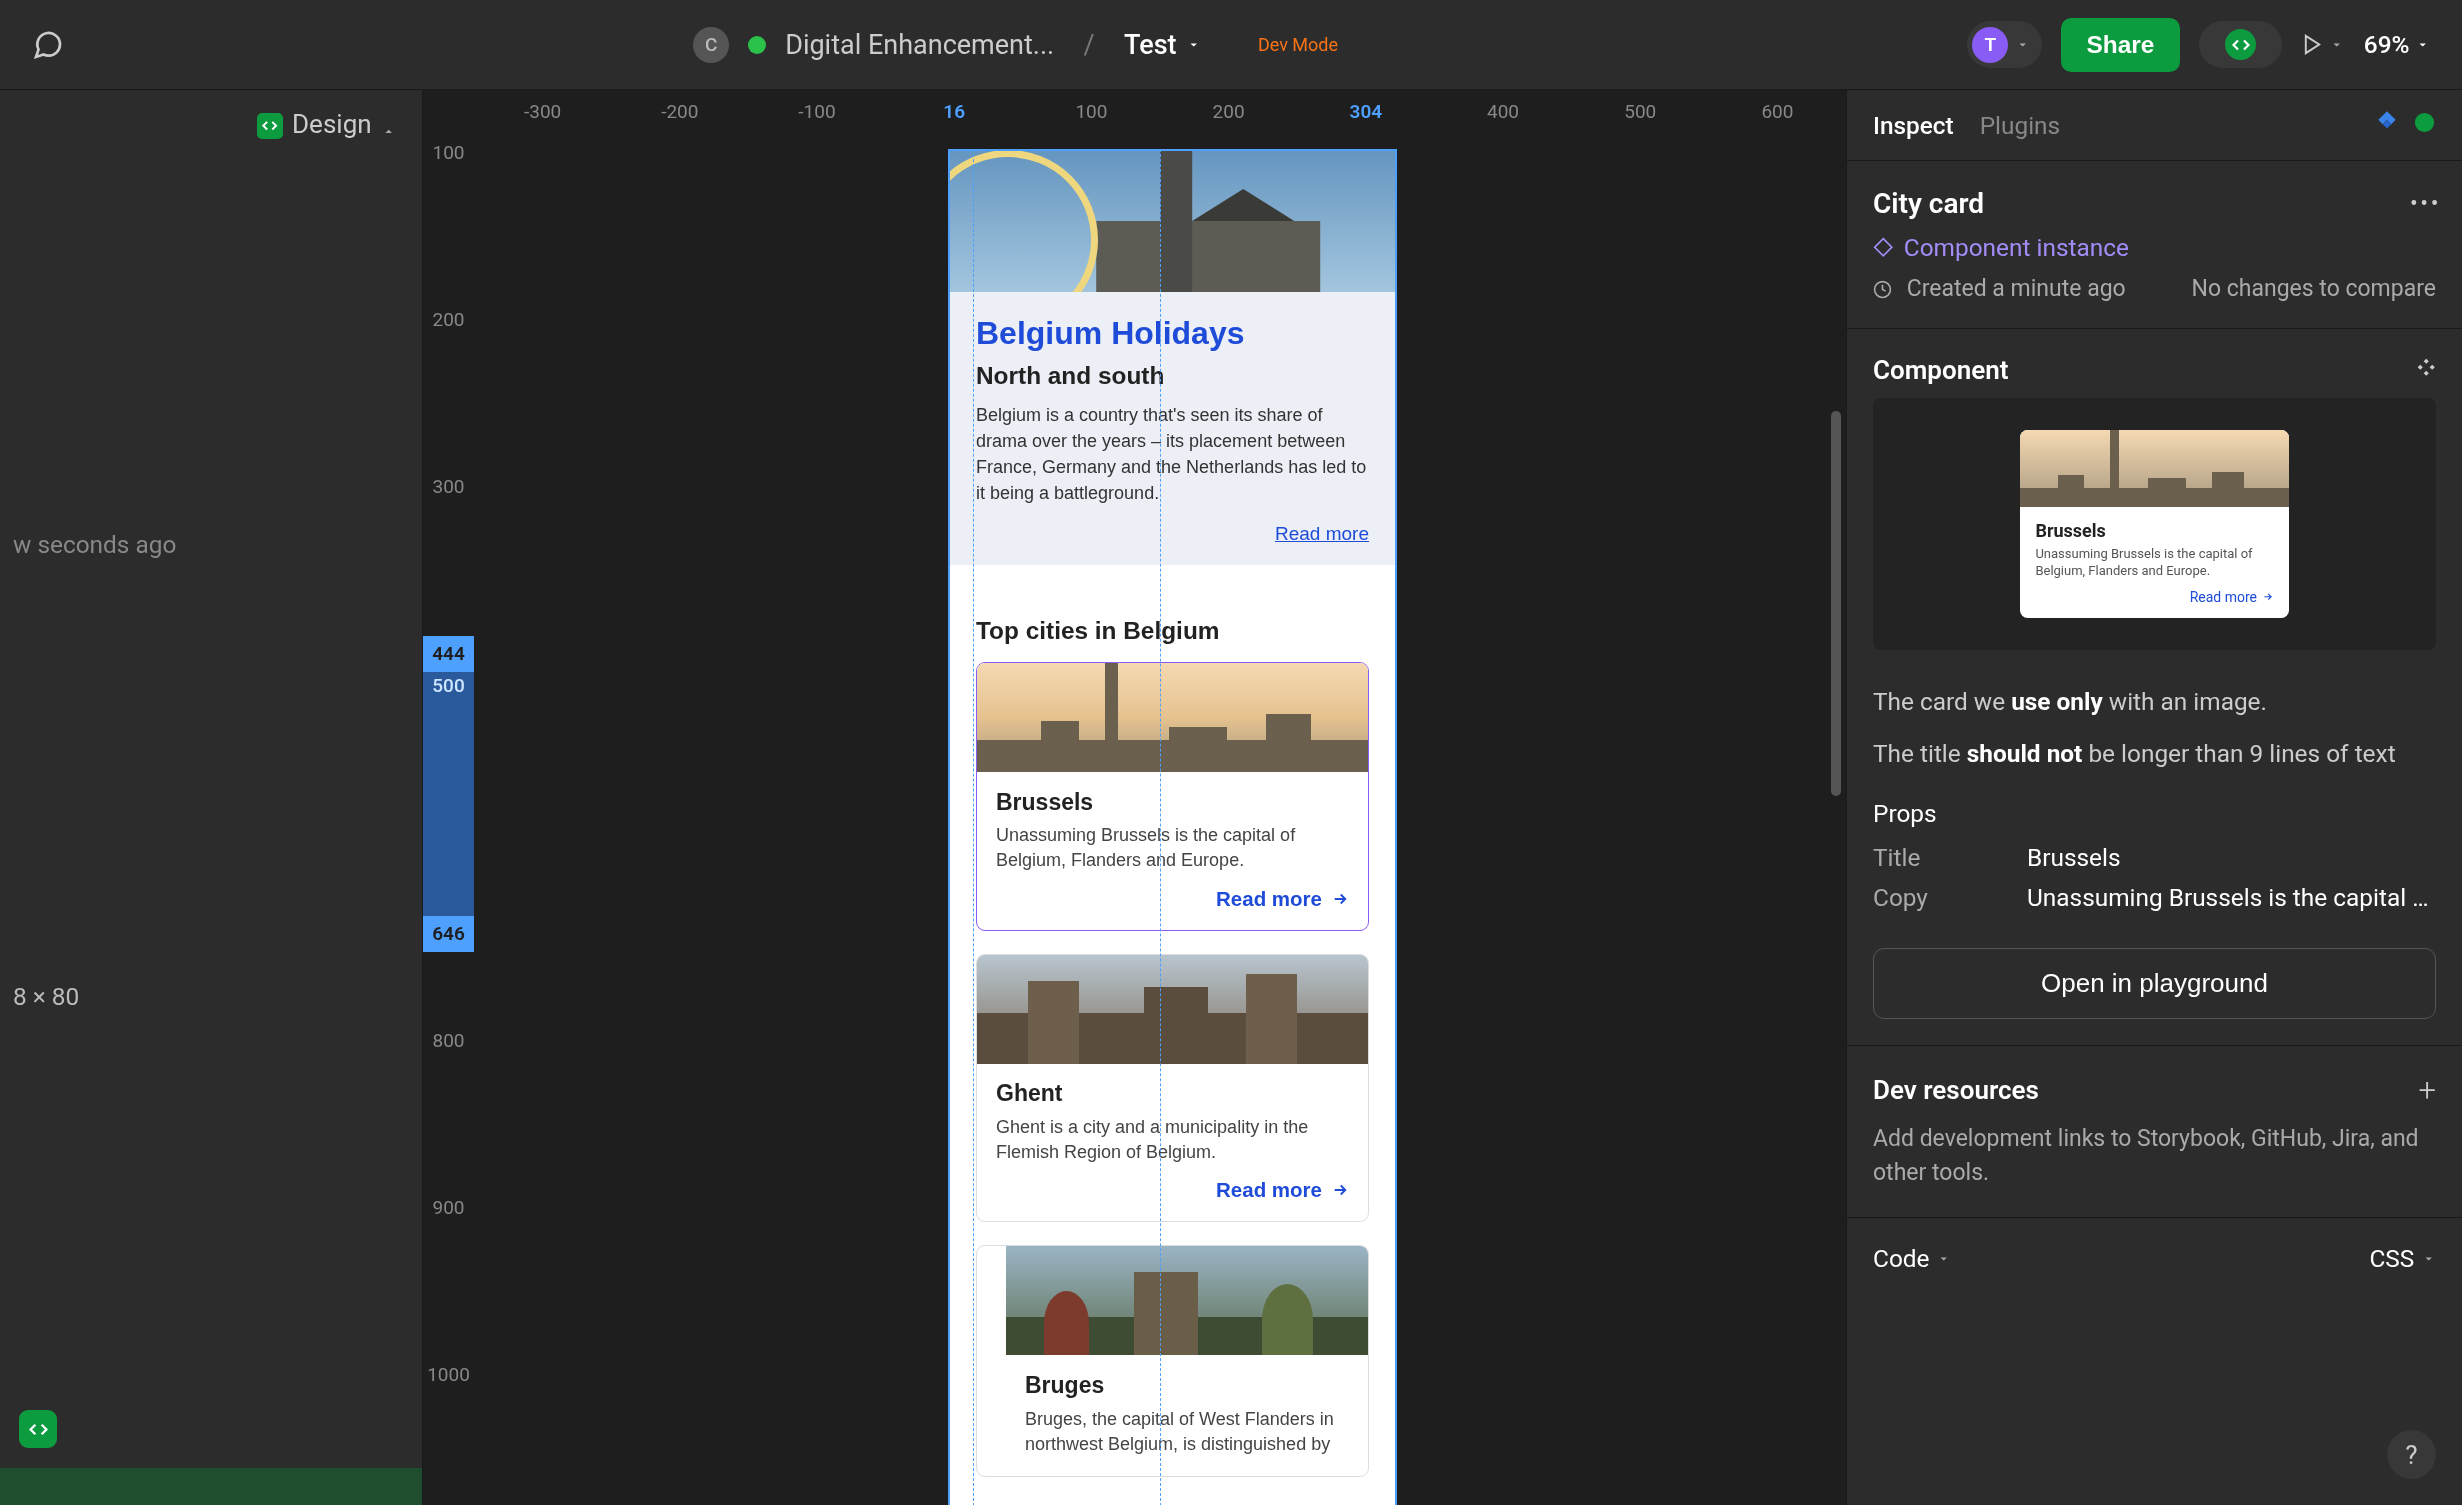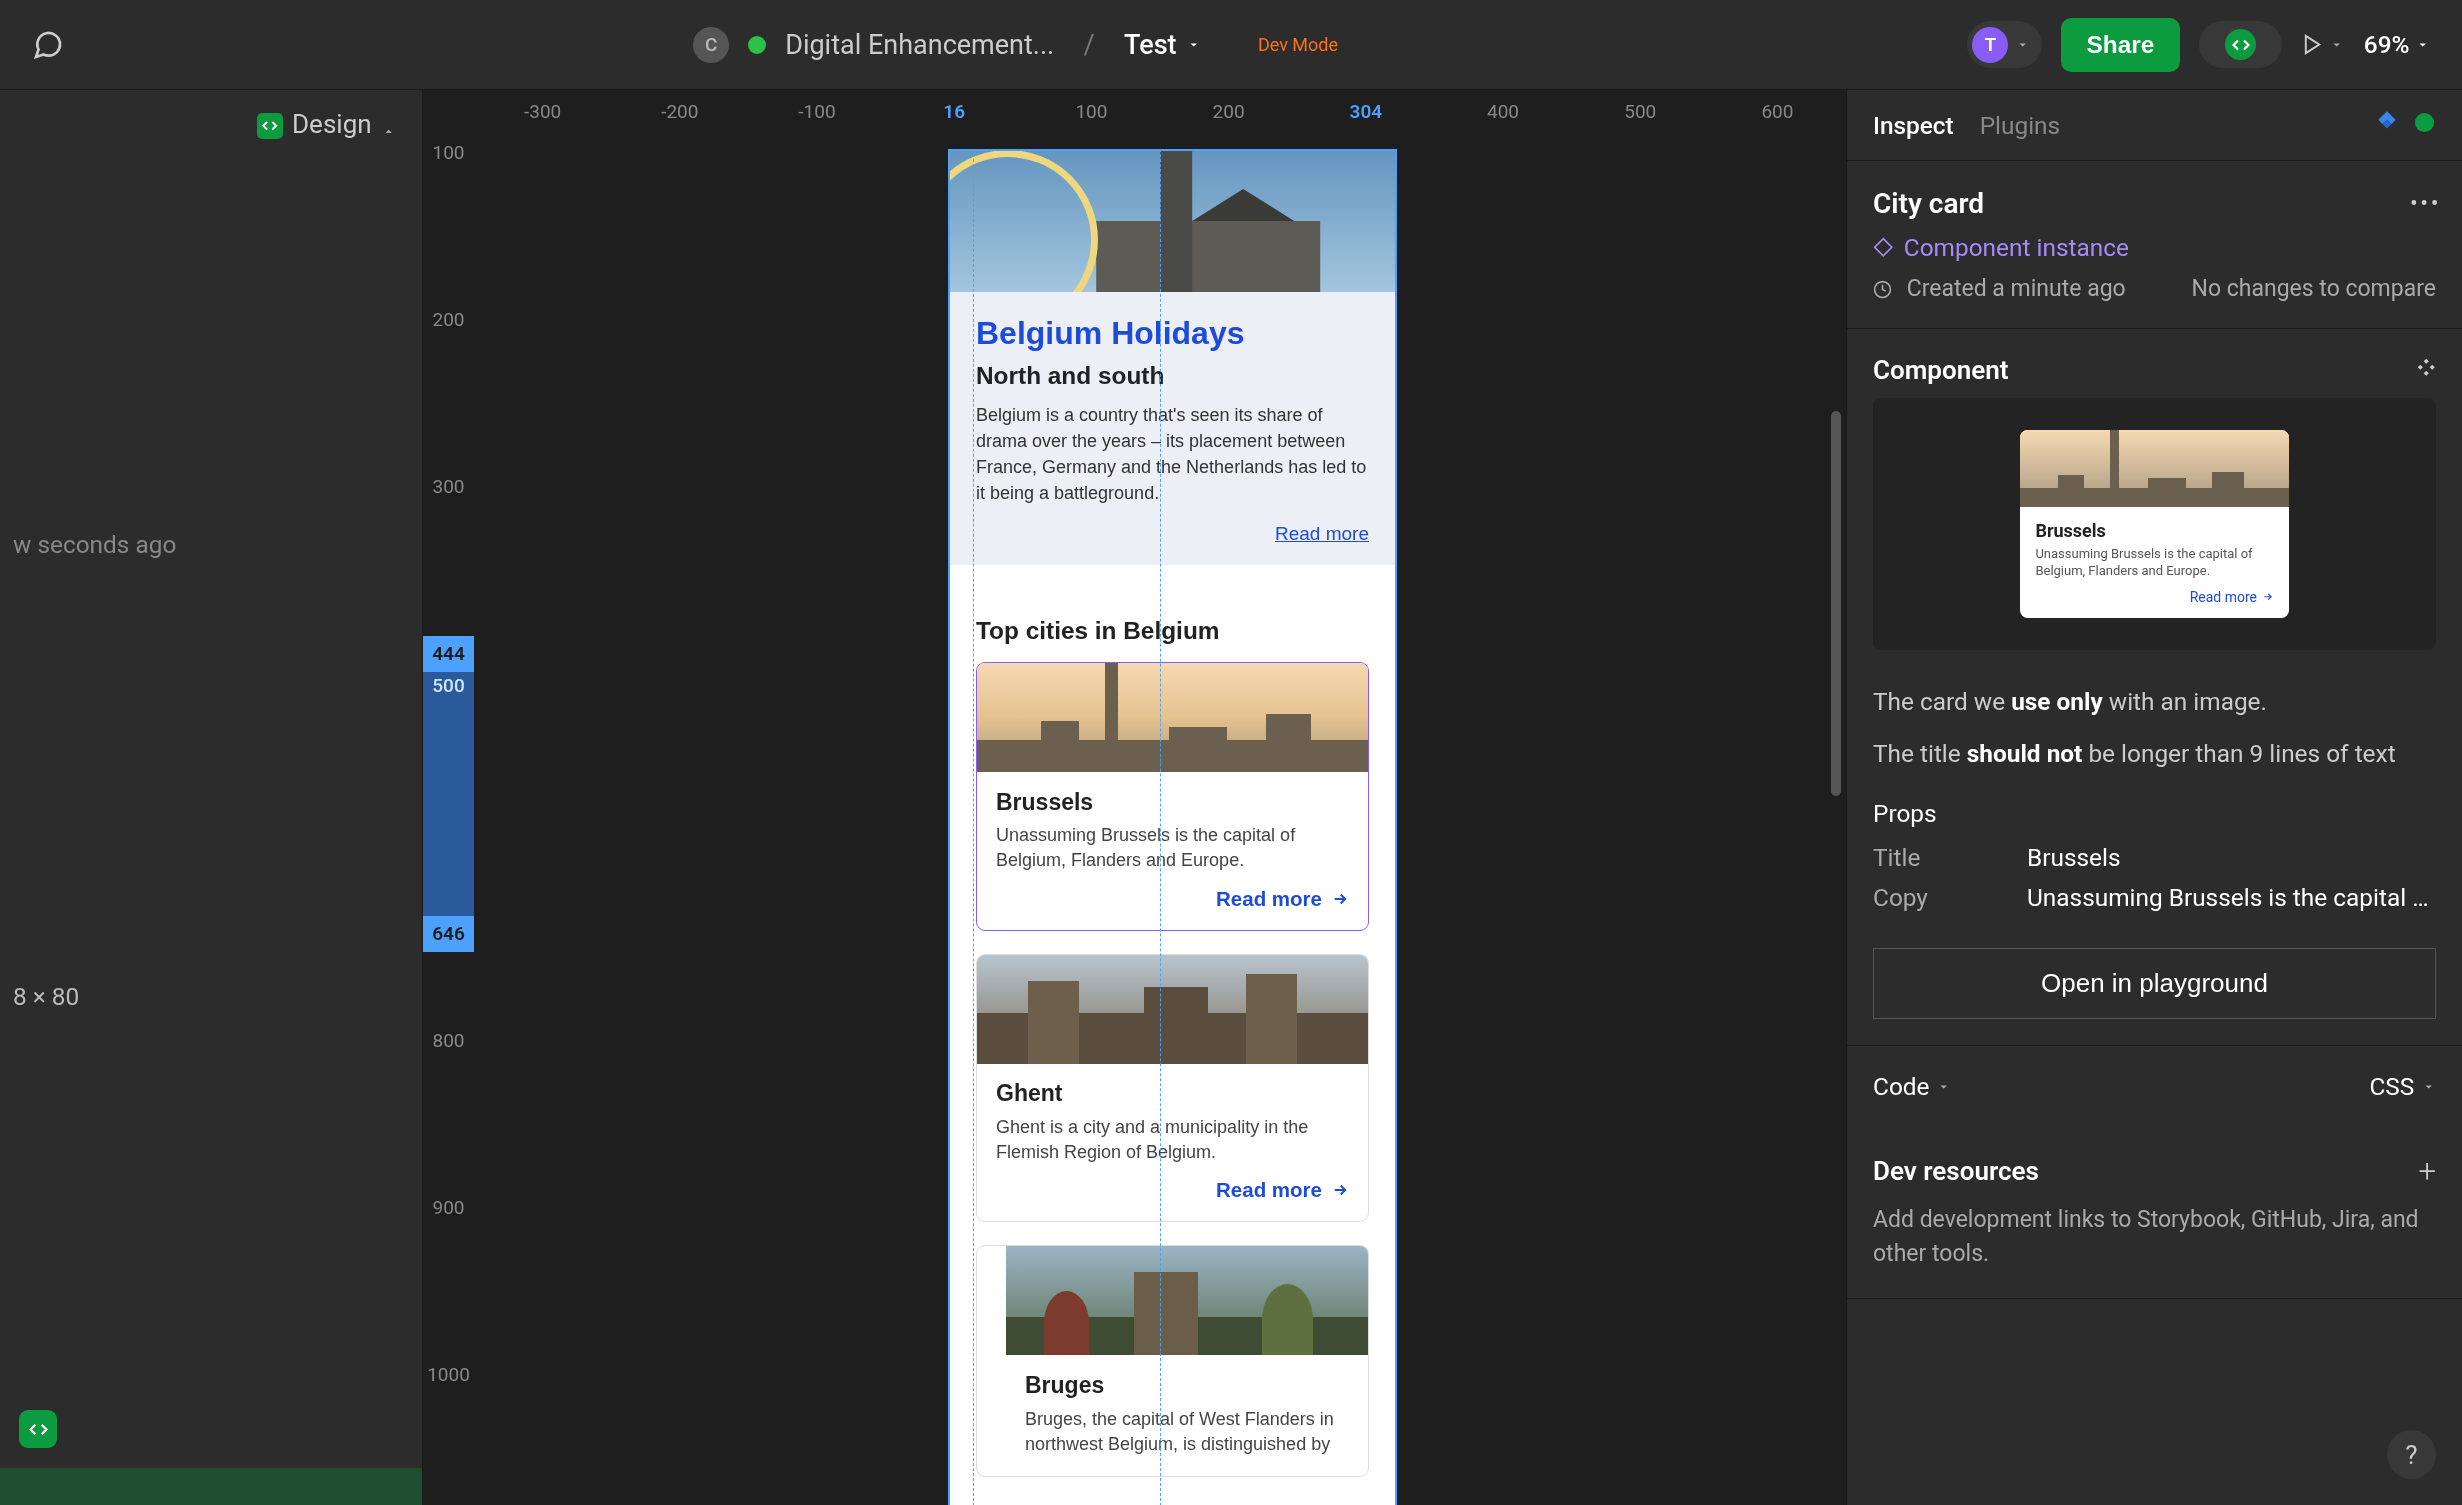--- a/index.html
+++ b/index.html
@@ -239,21 +239,21 @@
 .mini-link { text-align: right; margin-top: 9px; color: #1e4bd8; font-size: 14px; display: flex; justify-content: flex-end; align-items: center; gap: 5.1px; }
 .desc-text { color: #ccc; font-size: 24.4px; line-height: 1.6; margin: 13px 0; }
 .desc-text b { color: #fff; font-weight: 700; }
 .props-label { color: #fff; font-size: 24.4px; font-weight: 400; margin: 26px 0 15.4px; }
 .prop-row { display: flex; font-size: 24.4px; color: #ccc; margin-bottom: 10.3px; }
 .prop-row .key { width: 154px; color: #aaa; }
 .prop-row .val { flex: 1; color: #fff; white-space: nowrap; overflow: hidden; text-overflow: ellipsis; }
 .playground-btn {
   width: 100%; background: transparent;
   border: 1.3px solid #555; color: #fff;
-  font-size: 26px; padding: 19px; border-radius: 0;
+  font-size: 26px; padding: 19px; border-radius: 11px;
   margin-top: 26px; cursor: pointer;
 }
 .dev-res-head { display: flex; justify-content: space-between; align-items: center; margin-bottom: 13px; }
 .dev-res-title { font-size: 26px; color: #fff; font-weight: 600; }
 .plus-icon { font-size: 31px; color: #ccc; font-weight: 300; }
 .dev-res-text { color: #aaa; font-size: 23px; line-height: 1.5; }
 .code-head { display: flex; justify-content: space-between; align-items: center; }
 .code-label, .css-label { font-size: 24.4px; color: #fff; display: flex; align-items: center; gap: 6.4px; }
 .help-btn {
   position: fixed; right: 26px; bottom: 26px;
@@ -544,41 +544,41 @@
         <div class="key">Title</div>
         <div class="val">Brussels</div>
       </div>
       <div class="prop-row">
         <div class="key">Copy</div>
         <div class="val">Unassuming Brussels is the capital of ...</div>
       </div>
       <button class="playground-btn">Open in playground</button>
     </div>
 
+    <div class="rsection">
+      <div class="dev-res-head">
+        <div class="dev-res-title">Dev resources</div>
+        <div class="plus-icon">+</div>
+      </div>
+      <div class="dev-res-text">Add development links to Storybook, GitHub, Jira, and other tools.</div>
+    </div>
+
     <div class="rsection" style="border-bottom:none;">
       <div class="code-head">
         <div class="code-label">
           <span>Code</span>
           <svg class="chevron" viewBox="0 0 24 24" fill="#aaa">
               <path d="M7 10l5 5 5-5z"></path>
             </svg>
         </div>
         <div class="css-label">
           <span>CSS</span>
           <svg class="chevron" viewBox="0 0 24 24" fill="#aaa">
               <path d="M7 10l5 5 5-5z"></path>
             </svg>
         </div>
       </div>
     </div>
-
-    <div class="rsection">
-      <div class="dev-res-head">
-        <div class="dev-res-title">Dev resources</div>
-        <div class="plus-icon">+</div>
-      </div>
-      <div class="dev-res-text">Add development links to Storybook, GitHub, Jira, and other tools.</div>
-    </div>
   </div>
 </div>
 
 <div class="help-btn">?</div>
 
 
 </body></html>

